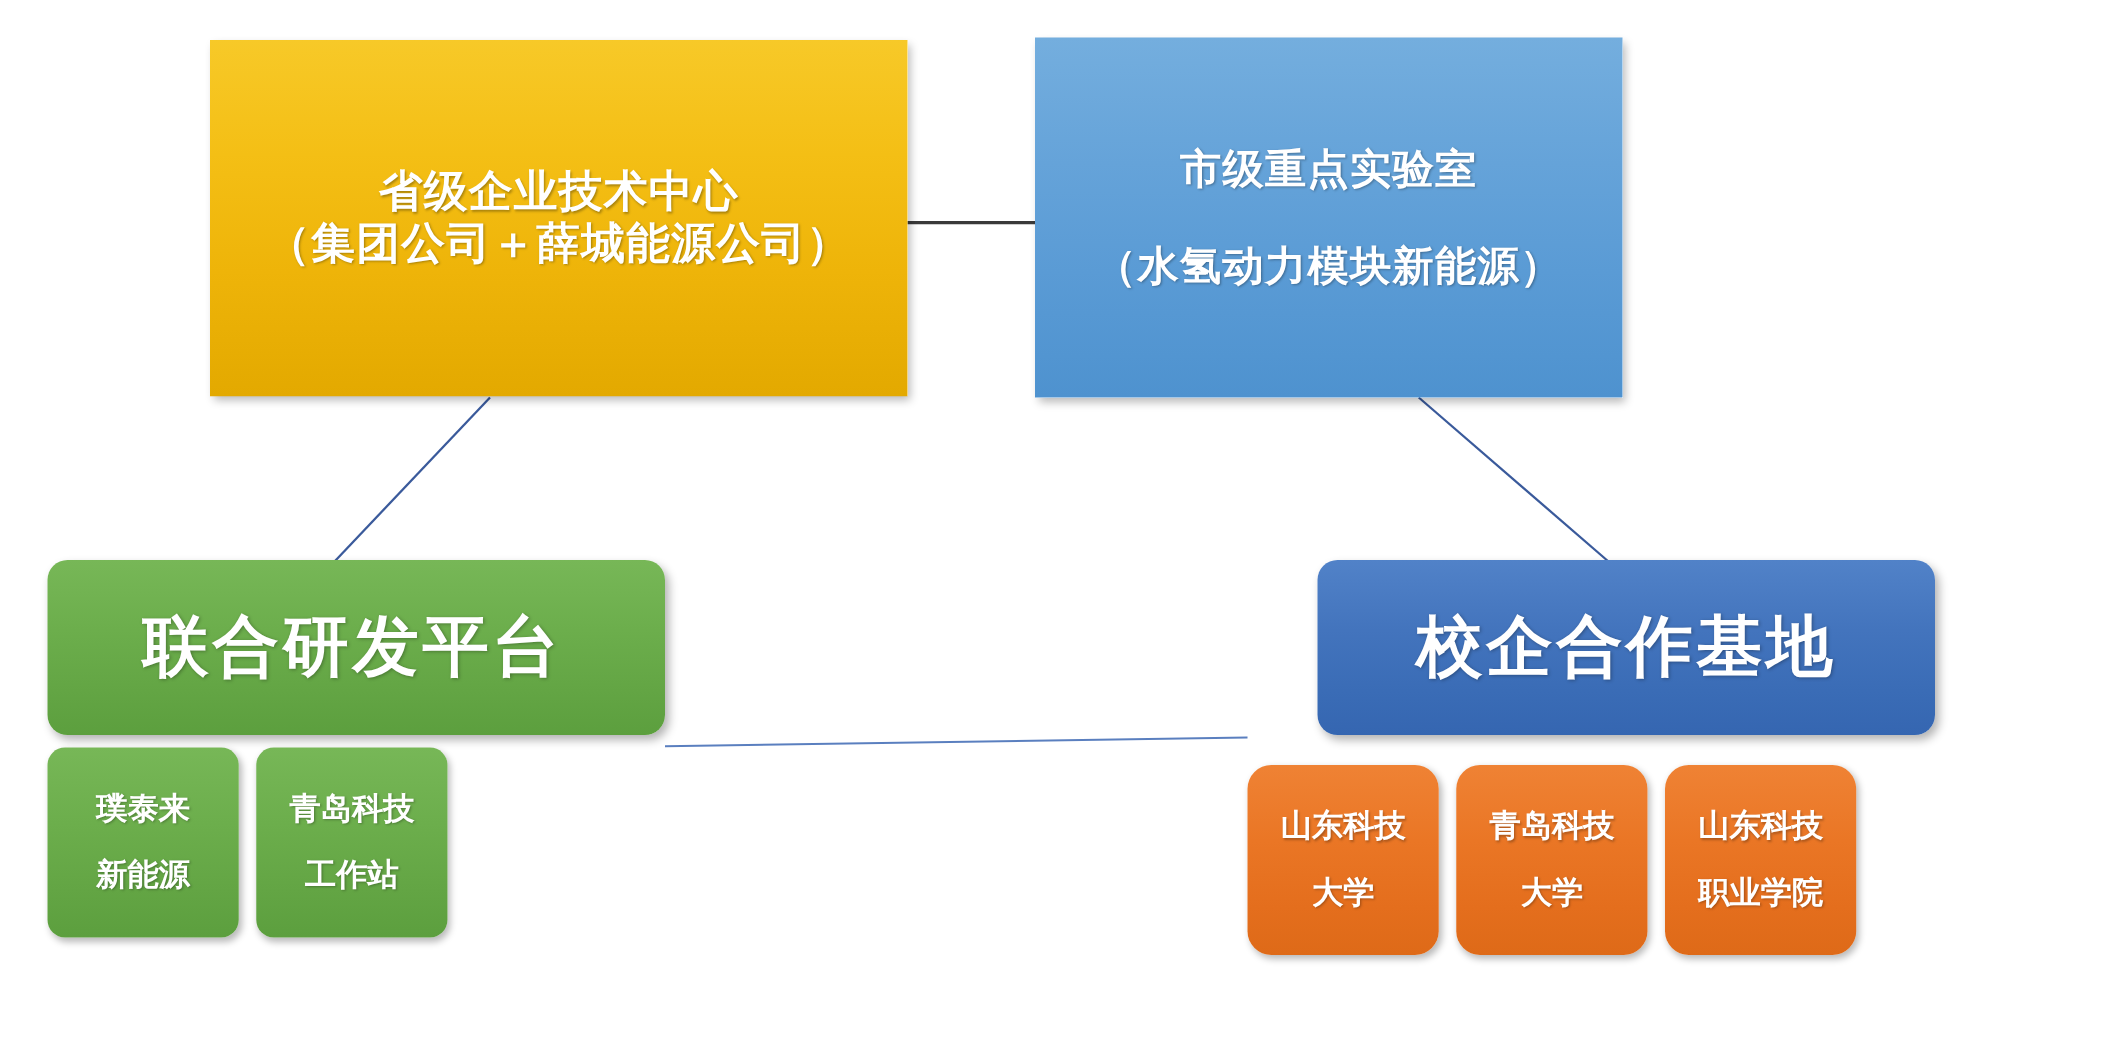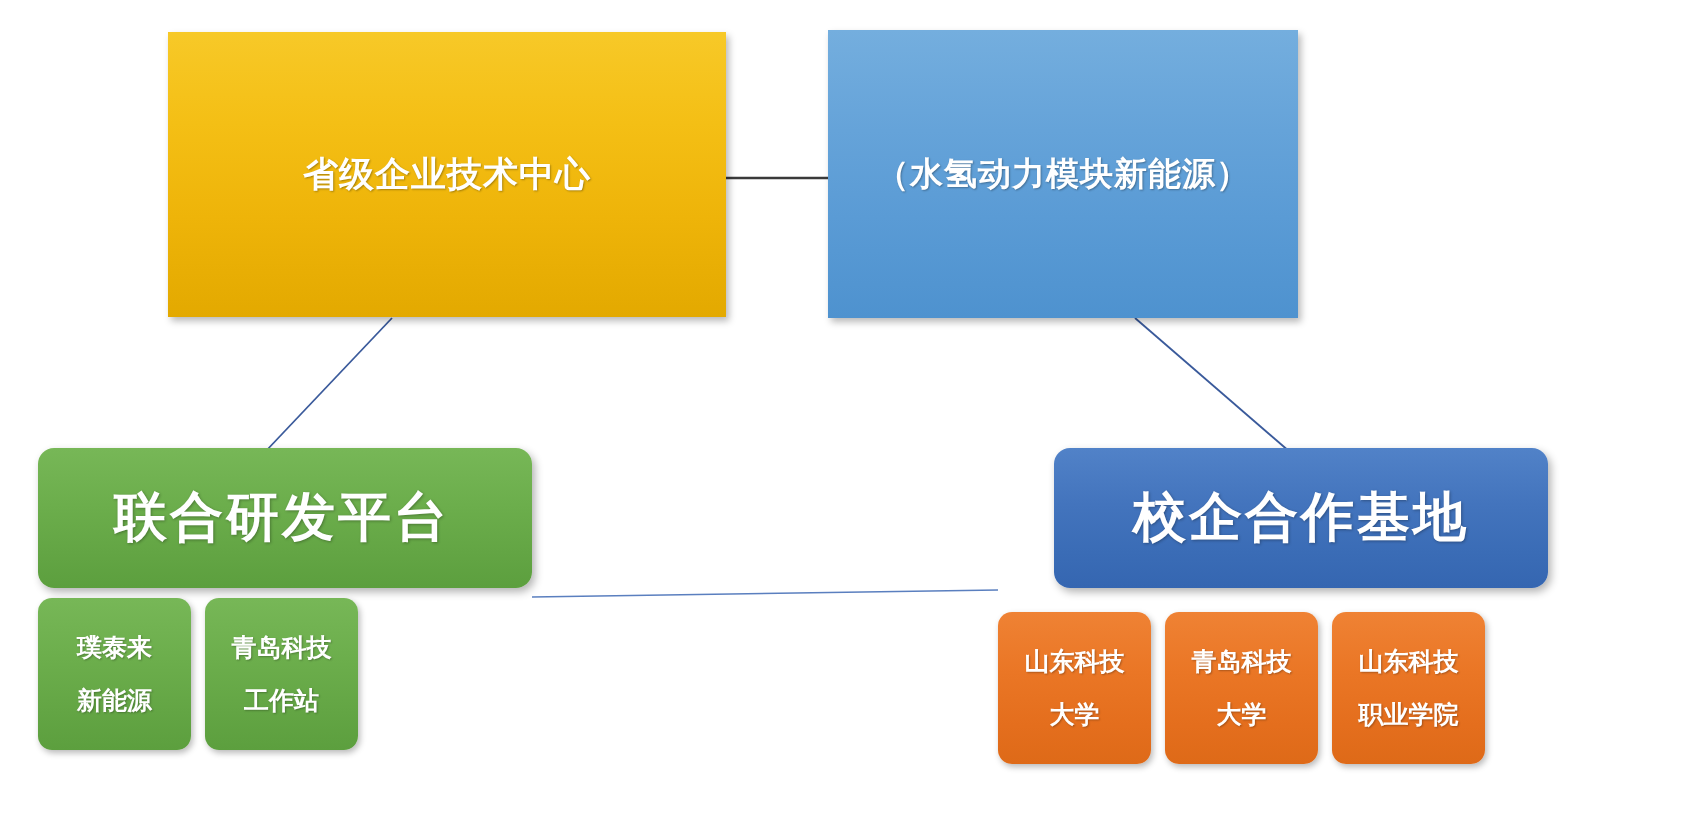--- a/index.html
+++ b/index.html
@@ -87,39 +87,42 @@
     text-align:center;
     box-shadow:2px 3px 6px rgba(0,0,0,0.28);
     text-shadow:1px 1px 2px rgba(0,0,0,0.28);
   }
   .leaf .l1{margin-bottom:26px;text-align:center;}
   .leaf-green{
     background:linear-gradient(180deg,#77b757 0%,#6cae4c 40%,#63a544 75%,#5c9f3e 100%);
   }
   .leaf-orange{
     background:linear-gradient(180deg,#ef8234 0%,#ea7625 40%,#e46e1d 75%,#de6a18 100%);
+    border-radius:19px;
   }
 </style>
 </head>
 <body>
 
 <div id="canvas">
 
   <svg id="connectors" viewBox="0 0 1692 840" width="1692" height="840" xmlns="http://www.w3.org/2000/svg">
     <line x1="726" y1="178" x2="828" y2="178" stroke="#3a3a3a" stroke-width="2.6"></line>
     <line x1="392" y1="318" x2="265" y2="452" stroke="#3a5a9b" stroke-width="1.8"></line>
     <line x1="1135" y1="318" x2="1290" y2="452" stroke="#3a5a9b" stroke-width="1.8"></line>
     <line x1="532" y1="597" x2="998" y2="590" stroke="#5a7fbf" stroke-width="1.5"></line>
   </svg>
 
   <div id="box-prov-center" class="top-box">
     <div class="line line1">省级企业技术中心</div>
+    <div class="line line2">（集团公司＋薛城能源公司）</div>
   </div>
 
   <div id="box-city-lab" class="top-box">
+    <div class="line line1">市级重点实验室</div>
     <div class="line line2">（水氢动力模块新能源）</div>
   </div>
 
   <div id="box-joint-rd" class="platform">
     <span>联合研发平台</span>
   </div>
 
   <div id="box-school-base" class="platform">
     <span>校企合作基地</span>
   </div>

